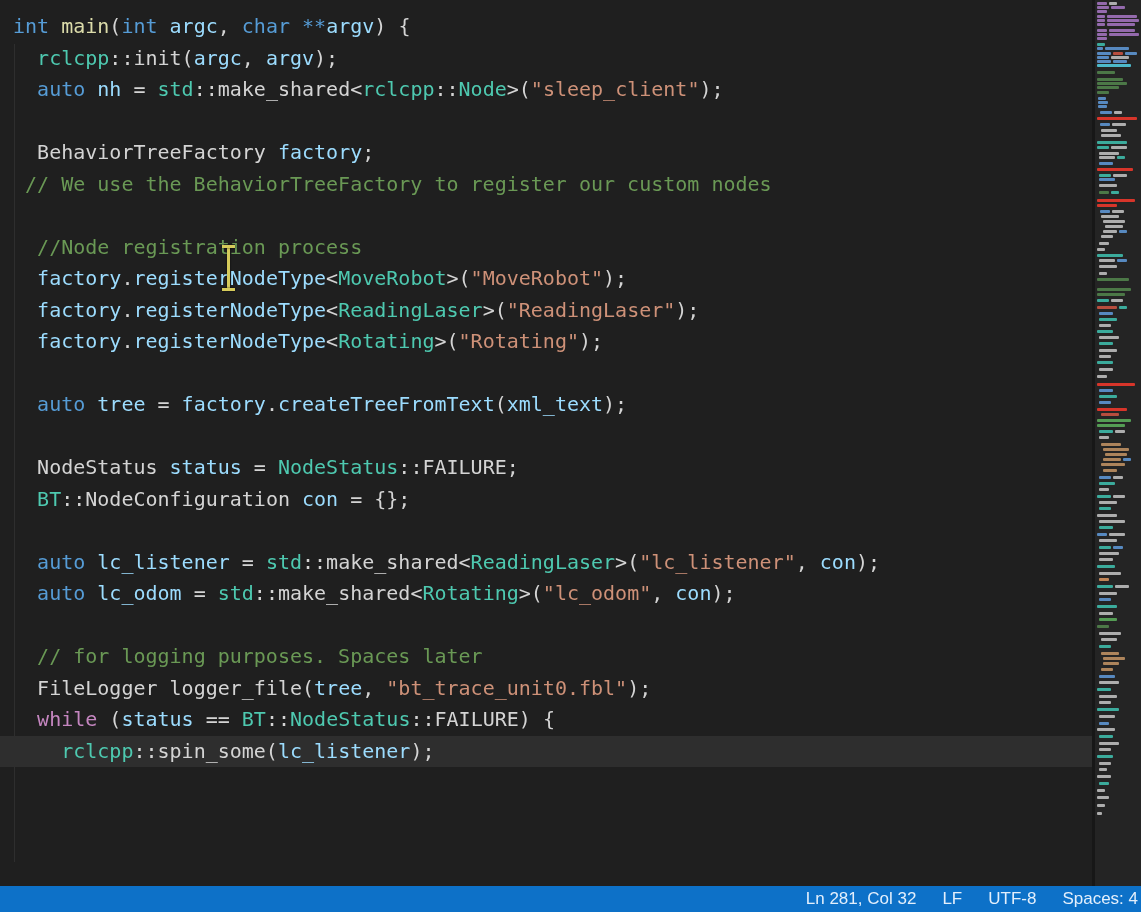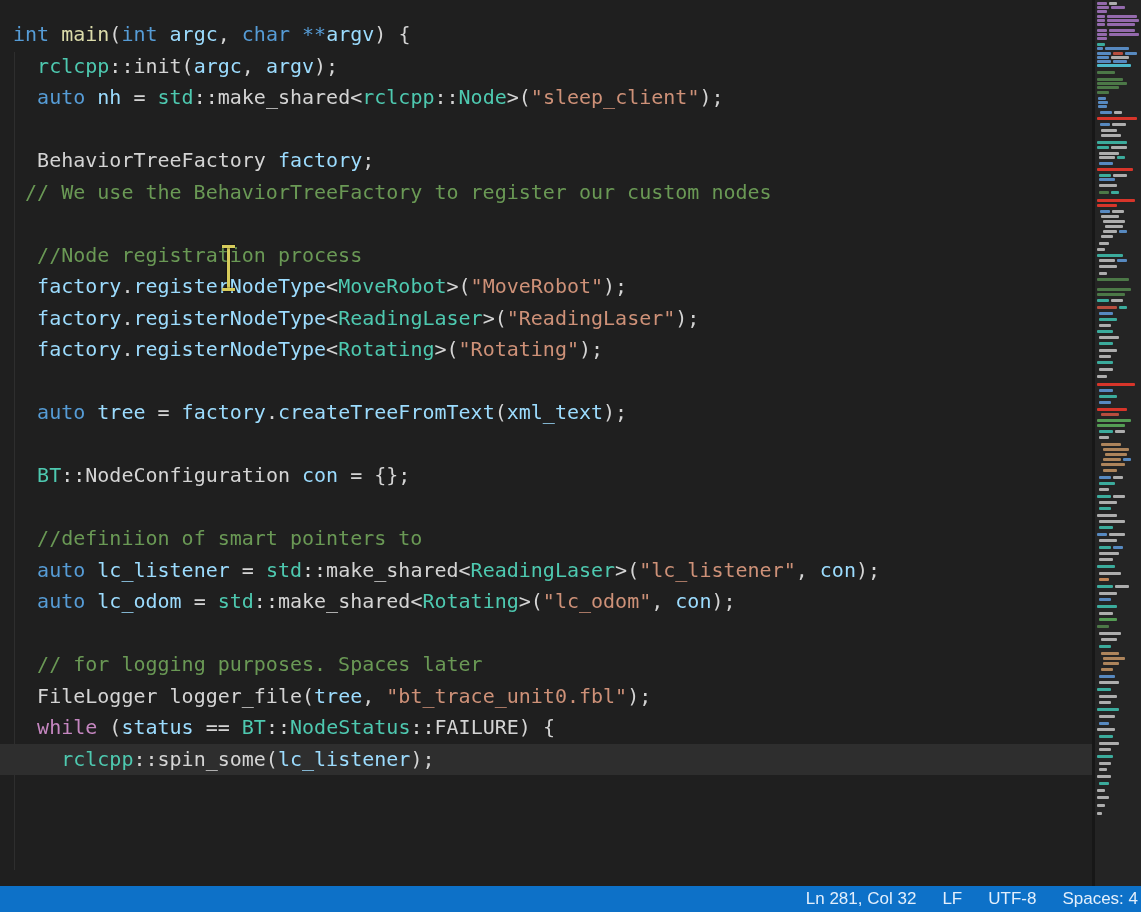--- a/index.html
+++ b/index.html
@@ -3,21 +3,21 @@
 <meta charset="utf-8">
 <style>
   * { margin:0; padding:0; box-sizing:border-box; }
   html,body { background:#000; }
   .screen {
     position:relative; width:1141px; height:912px;
     background:#1f1f1f; overflow:hidden;
     font-family:"DejaVu Sans Mono", monospace;
   }
   .editor {
-    position:absolute; left:0; top:8px; width:1092px; height:886px;
+    position:absolute; left:0; top:0; width:1092px; height:886px;
     overflow:hidden;
   }
   .code-lines { position:absolute; left:0; top:11px; width:100%; }
   .line {
     height:31.5px; line-height:31.5px; font-size:20px;
     padding-left:13px; white-space:pre; color:#d4d4d4;
     position:relative;
   }
   .line.hl { background:#2e2e2e; }
   .indent-guide {
@@ -64,23 +64,23 @@
         <div class="line"><span style="color: rgb(212, 212, 212);">  </span><span style="color: rgb(212, 212, 212);">BehaviorTreeFactory </span><span style="color: rgb(156, 220, 254);">factory</span><span style="color: rgb(212, 212, 212);">;</span></div>
         <div class="line"><span style="color: rgb(212, 212, 212);"> </span><span style="color: rgb(106, 153, 85);">// We use the BehaviorTreeFactory to register our custom nodes</span></div>
         <div class="line"></div>
         <div class="line"><span style="color: rgb(212, 212, 212);">  </span><span style="color: rgb(106, 153, 85);">//Node registration process</span></div>
         <div class="line"><span style="color: rgb(212, 212, 212);">  </span><span style="color: rgb(156, 220, 254);">factory</span><span style="color: rgb(212, 212, 212);">.</span><span style="color: rgb(156, 220, 254);">registerNodeType</span><span style="color: rgb(212, 212, 212);">&lt;</span><span style="color: rgb(78, 201, 176);">MoveRobot</span><span style="color: rgb(212, 212, 212);">&gt;(</span><span style="color: rgb(206, 145, 120);">"MoveRobot"</span><span style="color: rgb(212, 212, 212);">);</span></div>
         <div class="line"><span style="color: rgb(212, 212, 212);">  </span><span style="color: rgb(156, 220, 254);">factory</span><span style="color: rgb(212, 212, 212);">.</span><span style="color: rgb(156, 220, 254);">registerNodeType</span><span style="color: rgb(212, 212, 212);">&lt;</span><span style="color: rgb(78, 201, 176);">ReadingLaser</span><span style="color: rgb(212, 212, 212);">&gt;(</span><span style="color: rgb(206, 145, 120);">"ReadingLaser"</span><span style="color: rgb(212, 212, 212);">);</span></div>
         <div class="line"><span style="color: rgb(212, 212, 212);">  </span><span style="color: rgb(156, 220, 254);">factory</span><span style="color: rgb(212, 212, 212);">.</span><span style="color: rgb(156, 220, 254);">registerNodeType</span><span style="color: rgb(212, 212, 212);">&lt;</span><span style="color: rgb(78, 201, 176);">Rotating</span><span style="color: rgb(212, 212, 212);">&gt;(</span><span style="color: rgb(206, 145, 120);">"Rotating"</span><span style="color: rgb(212, 212, 212);">);</span></div>
         <div class="line"></div>
         <div class="line"><span style="color: rgb(212, 212, 212);">  </span><span style="color: rgb(86, 156, 214);">auto</span><span style="color: rgb(212, 212, 212);"> </span><span style="color: rgb(156, 220, 254);">tree</span><span style="color: rgb(212, 212, 212);"> = </span><span style="color: rgb(156, 220, 254);">factory</span><span style="color: rgb(212, 212, 212);">.</span><span style="color: rgb(156, 220, 254);">createTreeFromText</span><span style="color: rgb(212, 212, 212);">(</span><span style="color: rgb(156, 220, 254);">xml_text</span><span style="color: rgb(212, 212, 212);">);</span></div>
         <div class="line"></div>
+        <div class="line"><span style="color: rgb(212, 212, 212);">  </span><span style="color: rgb(212, 212, 212);">NodeStatus </span><span style="color: rgb(156, 220, 254);">status</span><span style="color: rgb(212, 212, 212);"> = </span><span style="color: rgb(78, 201, 176);">NodeStatus</span><span style="color: rgb(212, 212, 212);">::FAILURE;</span></div>
         <div class="line"><span style="color: rgb(212, 212, 212);">  </span><span style="color: rgb(78, 201, 176);">BT</span><span style="color: rgb(212, 212, 212);">::NodeConfiguration </span><span style="color: rgb(156, 220, 254);">con</span><span style="color: rgb(212, 212, 212);"> = {};</span></div>
         <div class="line"></div>
-        <div class="line"><span style="color: rgb(212, 212, 212);">  </span><span style="color: rgb(106, 153, 85);">//definiion of smart pointers to</span></div>
         <div class="line"><span style="color: rgb(212, 212, 212);">  </span><span style="color: rgb(86, 156, 214);">auto</span><span style="color: rgb(212, 212, 212);"> </span><span style="color: rgb(156, 220, 254);">lc_listener</span><span style="color: rgb(212, 212, 212);"> = </span><span style="color: rgb(78, 201, 176);">std</span><span style="color: rgb(212, 212, 212);">::make_shared&lt;</span><span style="color: rgb(78, 201, 176);">ReadingLaser</span><span style="color: rgb(212, 212, 212);">&gt;(</span><span style="color: rgb(206, 145, 120);">"lc_listener"</span><span style="color: rgb(212, 212, 212);">, </span><span style="color: rgb(156, 220, 254);">con</span><span style="color: rgb(212, 212, 212);">);</span></div>
         <div class="line"><span style="color: rgb(212, 212, 212);">  </span><span style="color: rgb(86, 156, 214);">auto</span><span style="color: rgb(212, 212, 212);"> </span><span style="color: rgb(156, 220, 254);">lc_odom</span><span style="color: rgb(212, 212, 212);"> = </span><span style="color: rgb(78, 201, 176);">std</span><span style="color: rgb(212, 212, 212);">::make_shared&lt;</span><span style="color: rgb(78, 201, 176);">Rotating</span><span style="color: rgb(212, 212, 212);">&gt;(</span><span style="color: rgb(206, 145, 120);">"lc_odom"</span><span style="color: rgb(212, 212, 212);">, </span><span style="color: rgb(156, 220, 254);">con</span><span style="color: rgb(212, 212, 212);">);</span></div>
         <div class="line"></div>
         <div class="line"><span style="color: rgb(212, 212, 212);">  </span><span style="color: rgb(106, 153, 85);">// for logging purposes. Spaces later</span></div>
         <div class="line"><span style="color: rgb(212, 212, 212);">  </span><span style="color: rgb(212, 212, 212);">FileLogger logger_file(</span><span style="color: rgb(156, 220, 254);">tree</span><span style="color: rgb(212, 212, 212);">, </span><span style="color: rgb(206, 145, 120);">"bt_trace_unit0.fbl"</span><span style="color: rgb(212, 212, 212);">);</span></div>
         <div class="line"><span style="color: rgb(212, 212, 212);">  </span><span style="color: rgb(197, 134, 192);">while</span><span style="color: rgb(212, 212, 212);"> (</span><span style="color: rgb(156, 220, 254);">status</span><span style="color: rgb(212, 212, 212);"> == </span><span style="color: rgb(78, 201, 176);">BT</span><span style="color: rgb(212, 212, 212);">::</span><span style="color: rgb(78, 201, 176);">NodeStatus</span><span style="color: rgb(212, 212, 212);">::FAILURE) {</span></div>
         <div class="line hl"><span style="color: rgb(212, 212, 212);">    </span><span style="color: rgb(78, 201, 176);">rclcpp</span><span style="color: rgb(212, 212, 212);">::spin_some(</span><span style="color: rgb(156, 220, 254);">lc_listener</span><span style="color: rgb(212, 212, 212);">);</span></div>
       </div>
   </div>
 

